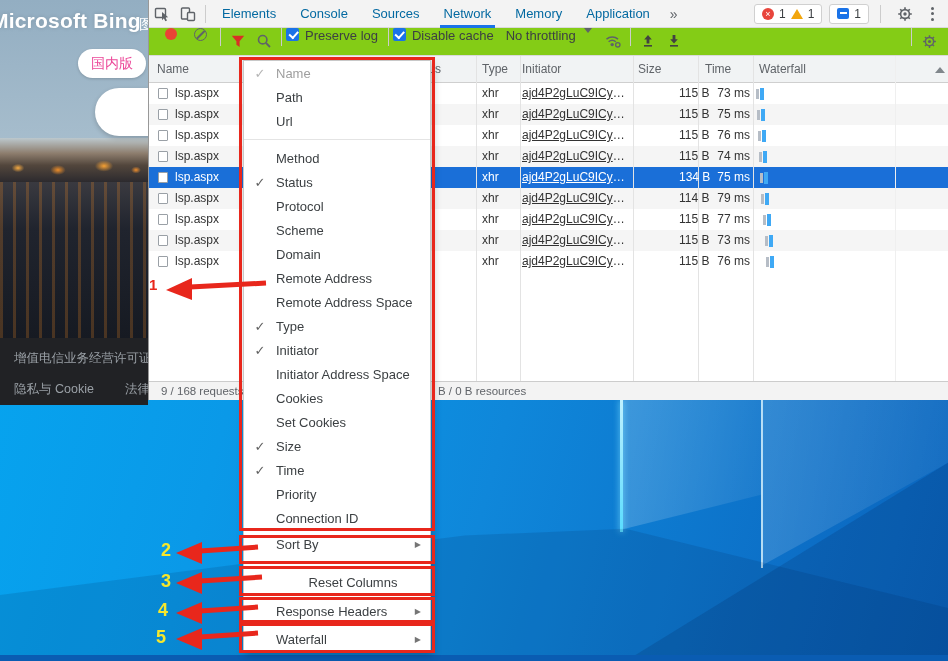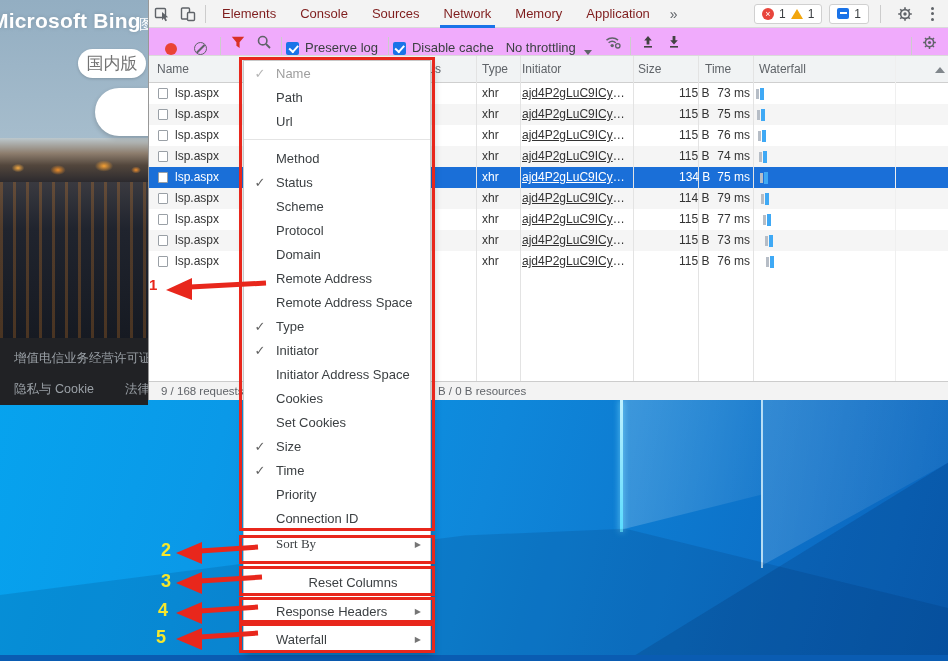--- a/index.html
+++ b/index.html
@@ -13,21 +13,21 @@
   .desk-beam1 { position:absolute; left:620px; top:400px; width:3px; height:132px; background:linear-gradient(#bff1ff,#59dcff); box-shadow:0 0 6px rgba(130,230,255,.9); }
   .desk-beam2 { position:absolute; left:761px; top:400px; width:2px; height:168px; background:rgba(225,248,255,.8); }
   .desk-floor { position:absolute; inset:0; background:rgba(0,35,85,.14); clip-path:polygon(0 90%, 49% 81%, 66% 80%, 100% 92%, 100% 100%, 0 100%); }
   .desk-wedge { position:absolute; inset:0; background:rgba(0,25,75,.16); clip-path:polygon(66% 100%, 100% 70%, 100% 100%); }
   .desk-bottom { position:absolute; left:0; bottom:0; width:100%; height:6px; background:#0a5cb2; }
 
   
   .bing { position:absolute; left:0; top:0; width:148px; height:405px; overflow:hidden; background:linear-gradient(#93aec2 0%,#a9bfce 40%,#c7d3da 72%,#d9dfe2 100%); }
   .bing-logo { position:absolute; left:-9px; top:9px; color:#fff; font-size:21px; font-weight:600; letter-spacing:.2px; white-space:nowrap; text-shadow:0 0 4px rgba(0,0,0,.15); }
   .bing-nav-partial { position:absolute; left:139px; top:16px; color:#fff; font-size:14px; }
-  .bing-pill { position:absolute; left:78px; top:49px; width:68px; height:29px; background:#fff; border-radius:15px; color:#737373; font-size:17px; display:flex; align-items:center; justify-content:center; box-shadow:0 1px 3px rgba(0,0,0,.18); }
+  .bing-pill { position:absolute; left:78px; top:49px; width:68px; height:29px; background:#fff; border-radius:15px; color:#ec4899; font-size:14px; display:flex; align-items:center; justify-content:center; box-shadow:0 1px 3px rgba(0,0,0,.18); }
   .bing-search { position:absolute; left:95px; top:88px; width:90px; height:48px; background:#fff; border-radius:24px; box-shadow:0 2px 5px rgba(0,0,0,.2); }
   .bing-town { position:absolute; left:0; top:138px; width:148px; height:44px;
     background:
       radial-gradient(9px 6px at 18px 30px, rgba(255,176,66,.95), transparent 70%),
       radial-gradient(11px 7px at 58px 32px, rgba(255,150,40,.9), transparent 70%),
       radial-gradient(13px 8px at 104px 28px, rgba(255,166,52,.95), transparent 70%),
       radial-gradient(7px 5px at 136px 32px, rgba(255,150,45,.9), transparent 70%),
       linear-gradient(to bottom,#bcc8cd 0%,#8d7d6d 35%,#52463c 62%,#2c2a2e 100%); }
   .bing-water { position:absolute; left:0; top:182px; width:148px; height:156px;
     background:
@@ -36,33 +36,33 @@
   .bing-footer { position:absolute; left:0; top:338px; width:148px; height:67px; background:#212225; color:#9aa0a6; font-size:12.5px; }
   .bing-footer .line1 { position:absolute; left:14px; top:12px; white-space:nowrap; }
   .bing-footer .line2a { position:absolute; left:14px; top:43px; white-space:nowrap; }
   .bing-footer .line2b { position:absolute; left:125px; top:43px; white-space:nowrap; }
 
   
   .devtools { position:absolute; left:148px; top:0; width:800px; height:400px; background:#fff; border-left:1px solid #989898; font-size:12px; color:#333; }
   .dt-tabs { position:absolute; left:0; top:0; width:100%; height:28px; background:#f3f3f3; border-bottom:1px solid #dadada; display:flex; align-items:center; }
   .dt-toolicon { width:26px; height:26px; display:flex; align-items:center; justify-content:center; cursor:pointer; }
   .dt-div { width:1px; height:18px; background:#ccc; margin:0 4px; }
-  .dt-tab { height:28px; display:flex; align-items:center; padding:0 12px; font-size:13px; color:#7f1d1d; cursor:pointer; position:relative; }
+  .dt-tab { height:28px; display:flex; align-items:center; padding:0 12px; font-size:13px; color:#0369a1; cursor:pointer; position:relative; }
   .dt-tab.active::after { content:""; position:absolute; left:8px; right:8px; bottom:0; height:3px; background:#1a73e8; }
   .dt-more { font-size:14px; color:#5f6368; padding:0 8px; }
   .dt-badges { margin-left:auto; display:flex; align-items:center; gap:7px; padding-right:8px; }
   .badge-group { display:flex; align-items:center; gap:5px; border:1px solid #d0d0d0; border-radius:3px; padding:2px 7px; background:#fff; font-size:12px; color:#3c4043; }
   .err-dot { width:12px; height:12px; border-radius:50%; background:#e8453c; color:#fff; font-size:9px; line-height:12px; text-align:center; }
   .warn-tri { width:0; height:0; border-left:6px solid transparent; border-right:6px solid transparent; border-bottom:10px solid #f2a60d; }
   .msg-sq { width:12px; height:11px; background:#1a73e8; border-radius:2px; position:relative; }
   .msg-sq::after { content:""; position:absolute; left:2.5px; top:4px; width:7px; height:1.5px; background:#fff; }
   .kebab { display:flex; flex-direction:column; gap:2.5px; padding:0 6px; }
   .kebab i { width:3px; height:3px; border-radius:50%; background:#5f6368; }
 
-  .dt-toolbar { position:absolute; left:0; top:28px; width:100%; height:28px; background:#f0abfc; border-bottom:1px solid #dadada; display:flex; align-items:flex-end; padding:0 6px 0 8px; }
+  .dt-toolbar { position:absolute; left:0; top:28px; width:100%; height:28px; background:#84cc16; border-bottom:1px solid #dadada; display:flex; align-items:flex-start; padding:0 6px 0 8px; }
   .rec-dot { width:12px; height:12px; border-radius:50%; background:#ea4335; margin:0 8px; }
   .block-ic { position:relative; width:13px; height:13px; border:1.5px solid #5f6368; border-radius:50%; margin:0 9px; }
   .block-ic::after { content:""; position:absolute; left:-0.5px; top:4.6px; width:11px; height:1.5px; background:#5f6368; transform:rotate(-45deg); }
   .cb { width:13px; height:13px; background:#1a73e8; border-radius:2px; position:relative; margin-right:6px; flex:none; }
   .cb::after { content:""; position:absolute; left:2.5px; top:3px; width:7px; height:3.5px; border-left:2px solid #fff; border-bottom:2px solid #fff; transform:rotate(-48deg); }
   .tb-label { font-size:13px; color:#3c4043; margin-right:6px; white-space:nowrap; }
   .caret-dn { width:0; height:0; border-left:4px solid transparent; border-right:4px solid transparent; border-top:5px solid #5f6368; margin:0 8px 0 2px; }
   .spacer { flex:1; }
 
   
@@ -387,25 +387,25 @@
       <div class="menu-item">
         <span class="mi-check"></span>
         <span class="mi-label">Method</span>
       </div>
       <div class="menu-item">
         <span class="mi-check">✓</span>
         <span class="mi-label">Status</span>
       </div>
       <div class="menu-item">
         <span class="mi-check"></span>
+        <span class="mi-label">Protocol</span>
+      </div>
+      <div class="menu-item">
+        <span class="mi-check"></span>
         <span class="mi-label">Scheme</span>
-      </div>
-      <div class="menu-item">
-        <span class="mi-check"></span>
-        <span class="mi-label">Protocol</span>
       </div>
       <div class="menu-item">
         <span class="mi-check"></span>
         <span class="mi-label">Domain</span>
       </div>
       <div class="menu-item">
         <span class="mi-check"></span>
         <span class="mi-label">Remote Address</span>
       </div>
       <div class="menu-item">
@@ -441,21 +441,21 @@
         <span class="mi-label">Time</span>
       </div>
       <div class="menu-item">
         <span class="mi-check"></span>
         <span class="mi-label">Priority</span>
       </div>
       <div class="menu-item">
         <span class="mi-check"></span>
         <span class="mi-label">Connection ID</span>
       </div>
-      <div class="menu-item abs" style="top: 475px; height: 16px; font-family: Liberation Serif, serif;">
+      <div class="menu-item abs" style="top: 475px; height: 16px;">
         <span class="mi-check"></span>
         <span class="mi-label">Sort By</span>
         <span class="mi-arrow">▶</span>
       </div>
       <div class="menu-item abs" style="top: 507px; height: 28px; text-align: center;">
         <span class="mi-check"></span>
         <span class="mi-label">Reset Columns</span>
       </div>
       <div class="menu-item abs" style="top: 538px; height: 25px;">
         <span class="mi-check"></span>

